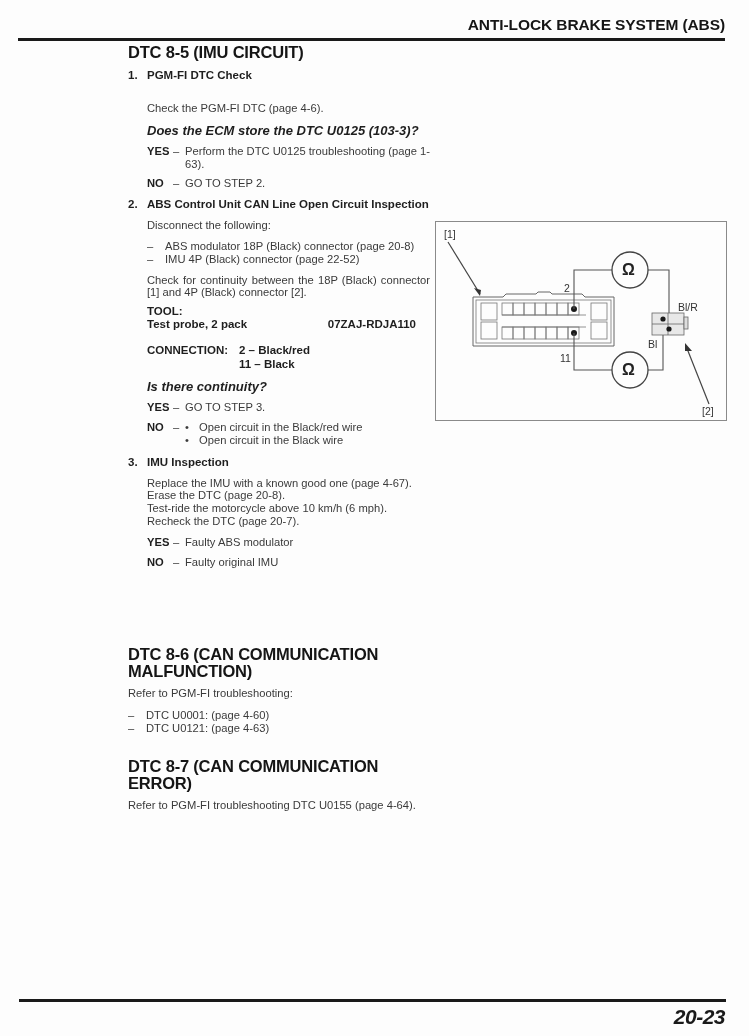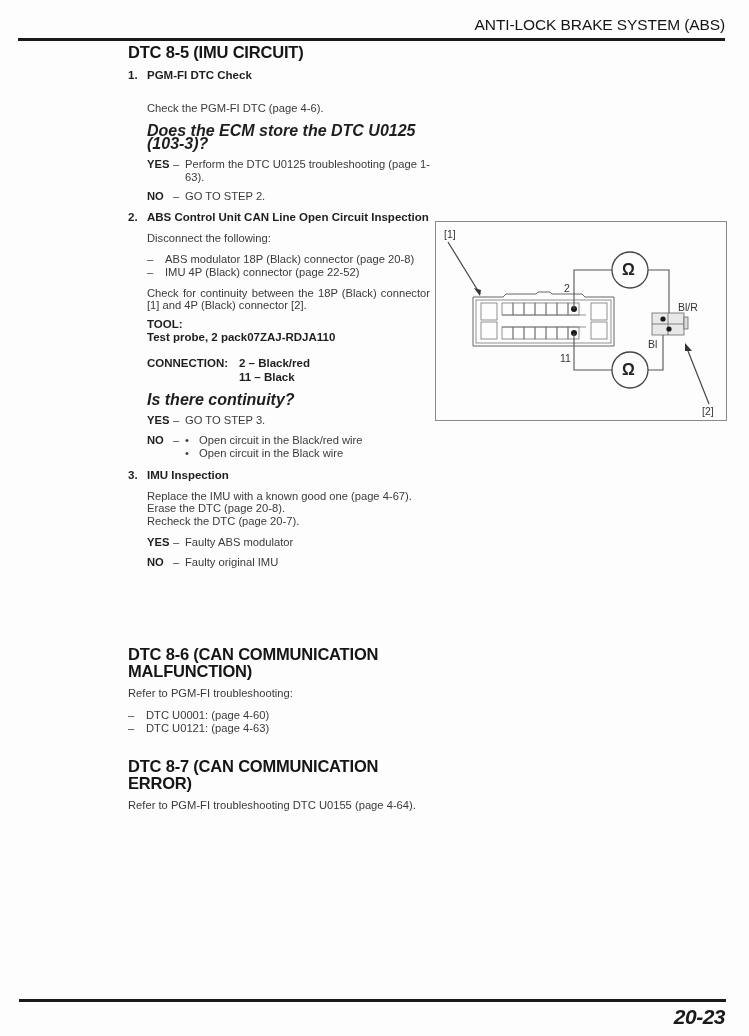--- a/index.html
+++ b/index.html
@@ -1,21 +1,21 @@
 <!DOCTYPE html>
 <html><head>
   <meta charset="utf-8">
   <style>
     * { margin: 0; padding: 0; box-sizing: border-box; }
     html, body { width: 749px; height: 1036px; background: #fdfdfd; overflow: hidden; }
     body { position: relative; font-family: "Liberation Sans", sans-serif; color: #2a2a2a; }
 
     .header-title {
       position: absolute; top: 16px; right: 24px;
-      font-size: 15.5px; font-weight: normal; color: #151515; letter-spacing: -0.1px;
+      font-size: 15.5px; font-weight: bold; color: #151515; letter-spacing: -0.1px;
     }
     .header-rule {
       position: absolute; top: 38px; left: 18px; width: 707px; height: 3px; background: #1a1a1a;
     }
     .footer-rule {
       position: absolute; top: 999px; left: 19px; width: 707px; height: 3px; background: #1a1a1a;
     }
     .page-number {
       position: absolute; top: 1005px; right: 24px;
       font-size: 21px; font-weight: bold; font-style: italic; color: #1a1a1a; letter-spacing: -0.5px;
@@ -27,33 +27,33 @@
       font-size: 16.5px; font-weight: bold; color: #151515; line-height: 17px; letter-spacing: -0.2px;
     }
     .step-head {
       display: flex; font-size: 11.5px; font-weight: bold; color: #1e1e1e; line-height: 14px;
     }
     .step-num { width: 19px; flex: none; }
     .step-title { flex: 1; text-align: justify; text-align-last: left; }
     .body-text {
       font-size: 11.2px; line-height: 12.8px; color: #3a3a3a; text-align: justify;
     }
-    .q { font-size: 16px; font-weight: bold; font-style: italic; color: #1e1e1e; line-height: 13px; }
+    .q { font-size: 13px; font-weight: bold; font-style: italic; color: #1e1e1e; line-height: 13px; }
     .ans { display: flex; font-size: 11.2px; line-height: 12.8px; color: #3a3a3a; }
     .ans-key { width: 26px; flex: none; font-weight: bold; color: #1e1e1e; }
     .ans-dash { width: 12px; flex: none; }
     .ans-text { flex: 1; text-align: justify; text-align-last: left; }
     .bullet-row { display: flex; }
     .bullet { width: 14px; flex: none; text-align: center; }
 
     .dash-item { display: flex; font-size: 11.2px; line-height: 12.8px; color: #3a3a3a; }
     .dash-mark { width: 18px; flex: none; }
 
     .tool-label { font-size: 11.5px; font-weight: bold; color: #1e1e1e; line-height: 13px; }
-    .tool-row { display: flex; justify-content: flex-start; font-size: 11.5px; font-weight: bold; color: #1e1e1e; line-height: 13px; }
+    .tool-row { display: flex; justify-content: space-between; font-size: 11.5px; font-weight: bold; color: #1e1e1e; line-height: 13px; }
     .conn-row { display: flex; font-size: 11.5px; font-weight: bold; color: #1e1e1e; line-height: 14px; }
     .conn-label { width: 92px; flex: none; }
 
     .diagram {
       position: absolute; left: 435px; top: 221px; width: 292px; height: 200px;
       border: 1px solid #8a8a8a; background: #fdfdfd;
     }
     .diagram svg { position: absolute; left: 0; top: 0; }
     .dlabel { position: absolute; font-size: 10.5px; color: #333; }
   </style>
@@ -145,20 +145,21 @@
 
   <div style="margin-top:8px;">
     <div class="step-head">
       <span class="step-num">3.</span>
       <span class="step-title">IMU Inspection</span>
     </div>
     <div style="margin-left:19px;">
       <div style="margin-top:8px;">
         <div class="body-text">Replace the IMU with a known good one (page 4-67).</div>
         <div class="body-text">Erase the DTC (page 20-8).</div>
+        <div class="body-text">Test-ride the motorcycle above 10 km/h (6 mph).</div>
         <div class="body-text">Recheck the DTC (page 20-7).</div>
       </div>
       <div class="ans" style="margin-top:8px;">
         <span class="ans-key">YES</span>
         <span class="ans-dash">–</span>
         <span class="ans-text">Faulty ABS modulator</span>
       </div>
       <div class="ans" style="margin-top:7px;">
         <span class="ans-key">NO</span>
         <span class="ans-dash">–</span>

